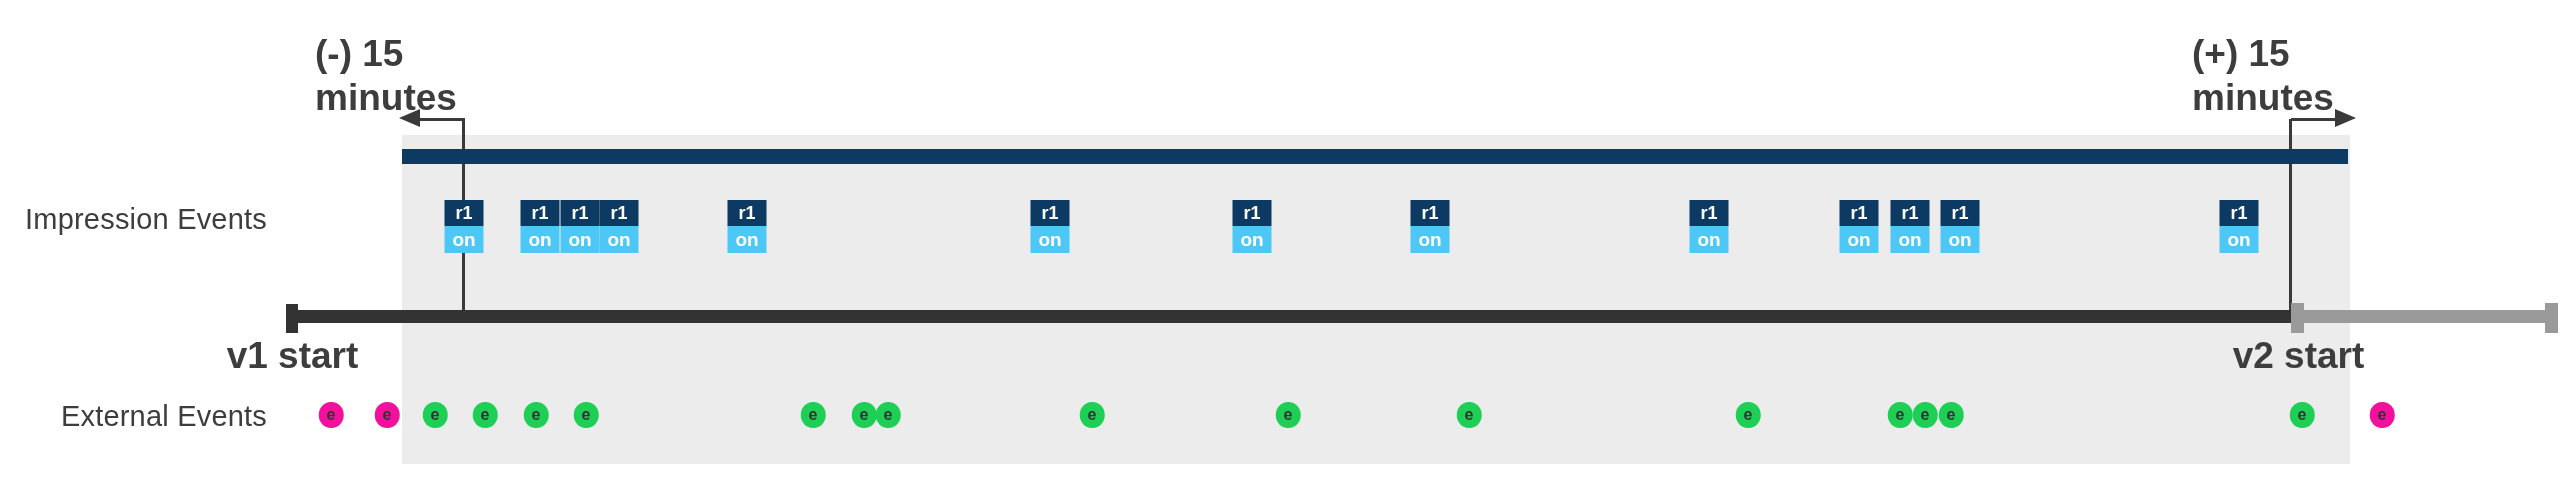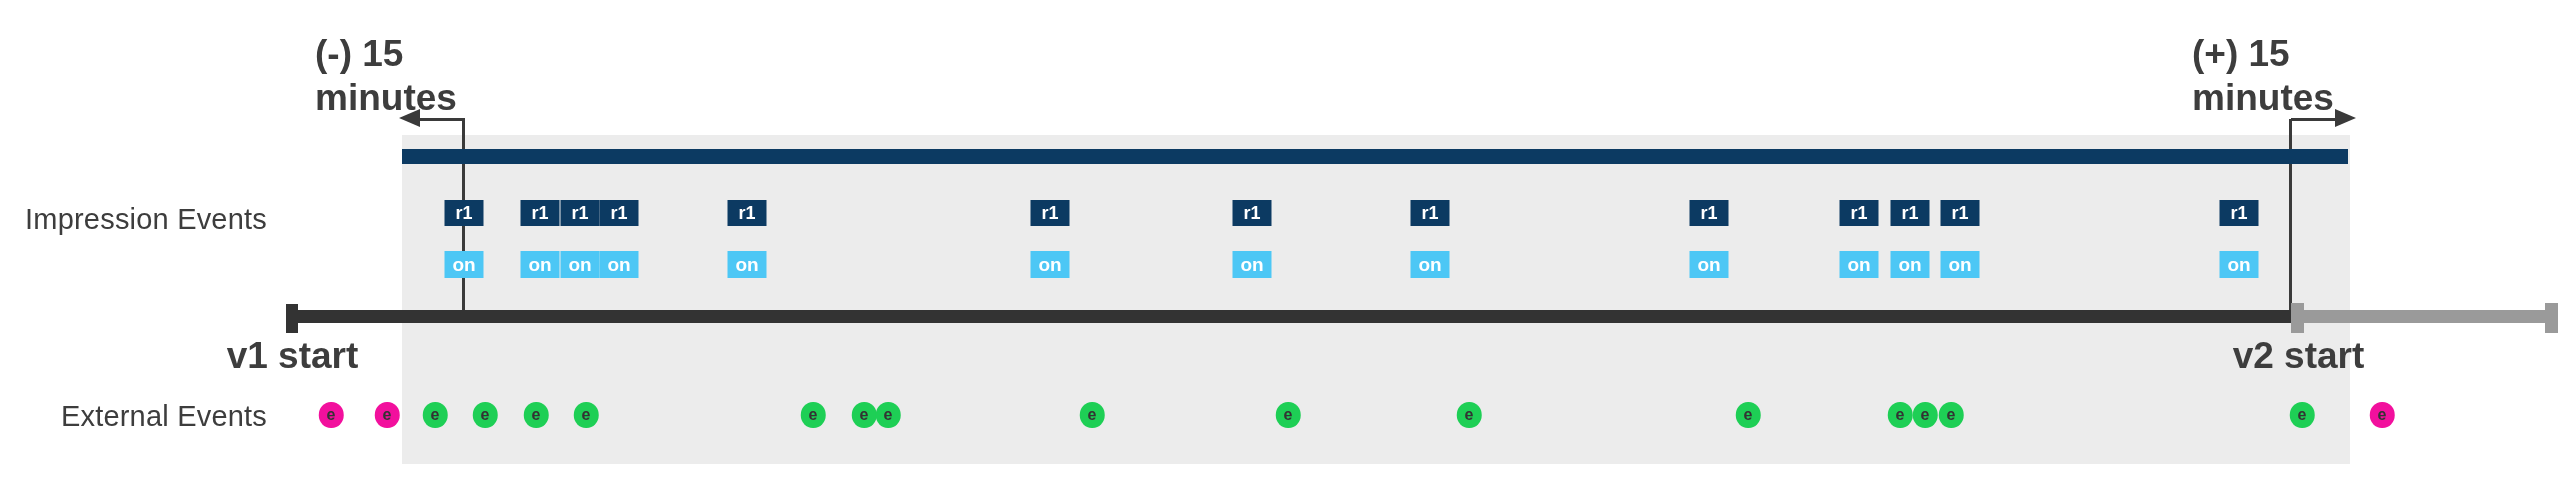--- a/index.html
+++ b/index.html
@@ -44,21 +44,21 @@
   .timeline-gray{position:absolute;left:2291px;top:310px;width:267px;height:13.2px;background:var(--timeline_gray);z-index:4;}
   .gray-cap{position:absolute;top:303px;width:13.2px;height:30px;background:var(--timeline_gray);z-index:5;}
   .gray-cap.start{left:2291px;}
   .gray-cap.end{left:2545px;}
   .tl-label{position:absolute;top:341px;width:207px;text-align:center;font-size:37px;font-weight:700;line-height:29px;z-index:6;}
   .tl-label.v1{left:189px;}
   .tl-label.v2{left:2195px;}
   
   .impression-event{position:absolute;top:200px;transform:translateX(-50%);display:flex;flex-direction:column;align-items:center;z-index:4;}
   .release-badge{width:39px;height:26.4px;background:var(--navy);color:#fff;font-size:18px;font-weight:700;display:flex;align-items:center;justify-content:center;}
-  .status-badge{margin-top:25px;width:39px;height:26.4px;background:var(--status_blue);color:#fff;font-size:19px;font-weight:700;display:flex;align-items:center;justify-content:center;}
+  .status-badge{margin-top:0;width:39px;height:26.4px;background:var(--status_blue);color:#fff;font-size:19px;font-weight:700;display:flex;align-items:center;justify-content:center;}
   
   .external-event{position:absolute;top:402px;transform:translateX(-50%);width:24.5px;height:26.4px;border-radius:50%;display:flex;align-items:center;justify-content:center;color:#333;font-size:16px;font-weight:700;z-index:4;}
   .external-event.green{background:var(--green);}
   .external-event.magenta{background:var(--magenta);}
 </style>
 </head>
 <body>
 
 <div class="canvas">
 

